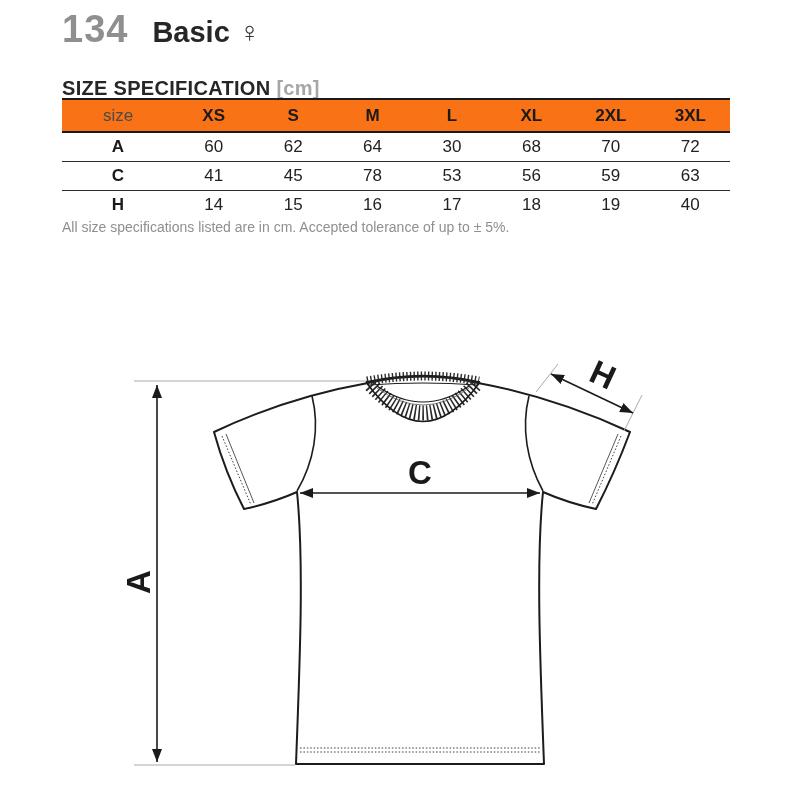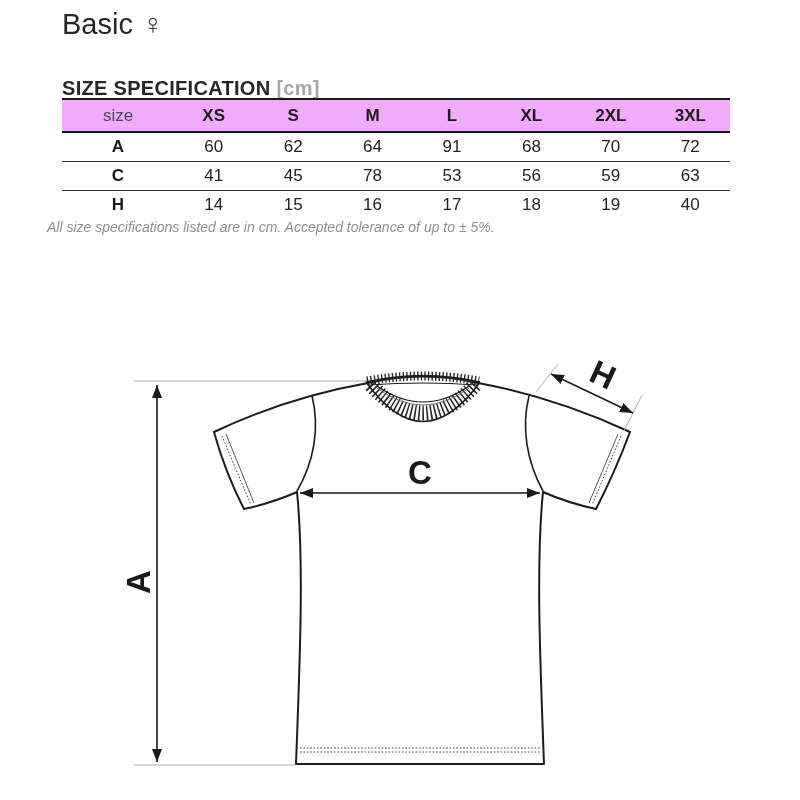--- a/index.html
+++ b/index.html
@@ -2,50 +2,51 @@
 <html><head>
 <meta charset="utf-8">
 <style>
   html,body { margin:0; padding:0; }
   body {
     width:800px; height:800px; background:#ffffff; position:relative;
     overflow:hidden; font-family:"Liberation Sans", sans-serif;
   }
   .brand { position:absolute; left:62px; top:8px; display:flex; align-items:baseline; gap:9px; }
   .brand .num  { font-size:38px; font-weight:bold; color:#8f8f8f; letter-spacing:1px; }
-  .brand .name { font-size:29px; font-weight:normal; color:#262626; }
+  .brand .name { font-size:29px; font-weight:bold; color:#262626;margin-left:15px; }
   .brand .sym  { font-size:29px; font-weight:normal; color:#3a3a3a; }
 
   .section-head { position:absolute; left:62px; top:66px; font-size:20px;
                   font-weight:bold; color:#262626; letter-spacing:0.3px;margin-top:11px; }
   .section-head .unit { color:#a6a6a6; margin-left:6px; }
 
   table.sizes { position:absolute; left:62px; top:98px; width:668px;
                 border-collapse:collapse; table-layout:fixed;
                 border-top:2.5px solid #1a1a1a; }
   table.sizes col.first { width:112px; }
-  table.sizes thead tr { background:#f0abfc; border-bottom:2.5px solid #1a1a1a; }
+  table.sizes thead tr { background:#f97316; border-bottom:2.5px solid #1a1a1a; }
   table.sizes th { height:31px; font-size:17px; text-align:center; padding:0; }
   table.sizes th.size-label { font-weight:normal; color:#4a4a4a; }
   table.sizes th.col { font-weight:bold; color:#1a1a1a;text-align:center; }
   table.sizes td { height:28px; font-size:17px; text-align:center; color:#222; padding:0; }
   table.sizes td.dim { font-weight:bold; color:#1a1a1a; }
   table.sizes tbody tr + tr { border-top:1.5px solid #2b2b2b; }
 
-  .note { position:absolute; left:47px; top:219px; font-size:14px;
-          font-style:italic; color:#8f8f8f; }
+  .note { position:absolute; left:62px; top:219px; font-size:14px;
+          color:#8f8f8f; }
 
   svg.diagram { position:absolute; left:0; top:340px; }
   .dim-label { font-family:"Liberation Sans", sans-serif; font-size:33px;
                font-weight:bold; fill:#1a1a1a; }
 </style>
 </head>
 <body>
 
 <div class="brand">
+  <span class="num">134</span>
   <span class="name">Basic</span>
   <span class="sym">♀</span>
 </div>
 
 <div class="section-head">
   <span>SIZE SPECIFICATION</span><span class="unit">[cm]</span>
 </div>
 
 <table class="sizes">
   <colgroup>
@@ -69,21 +70,21 @@
       <th class="col">2XL</th>
       <th class="col">3XL</th>
     </tr>
   </thead>
   <tbody>
     <tr>
       <td class="dim">A</td>
       <td>60</td>
       <td>62</td>
       <td>64</td>
-      <td>91</td>
+      <td>30</td>
       <td>68</td>
       <td>70</td>
       <td>72</td>
     </tr>
     <tr>
       <td class="dim">C</td>
       <td>41</td>
       <td>45</td>
       <td>78</td>
       <td>53</td>

